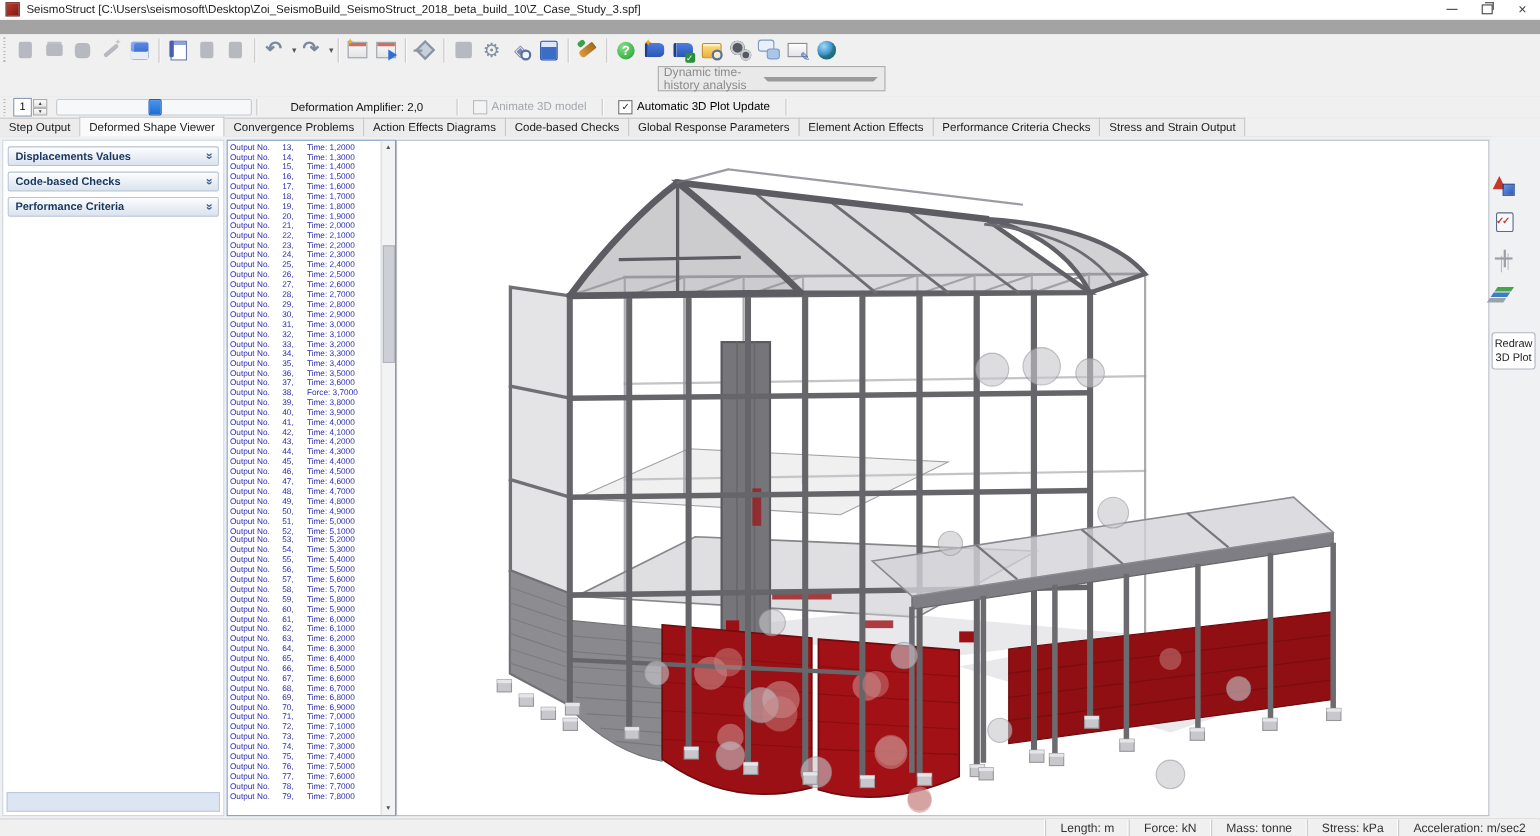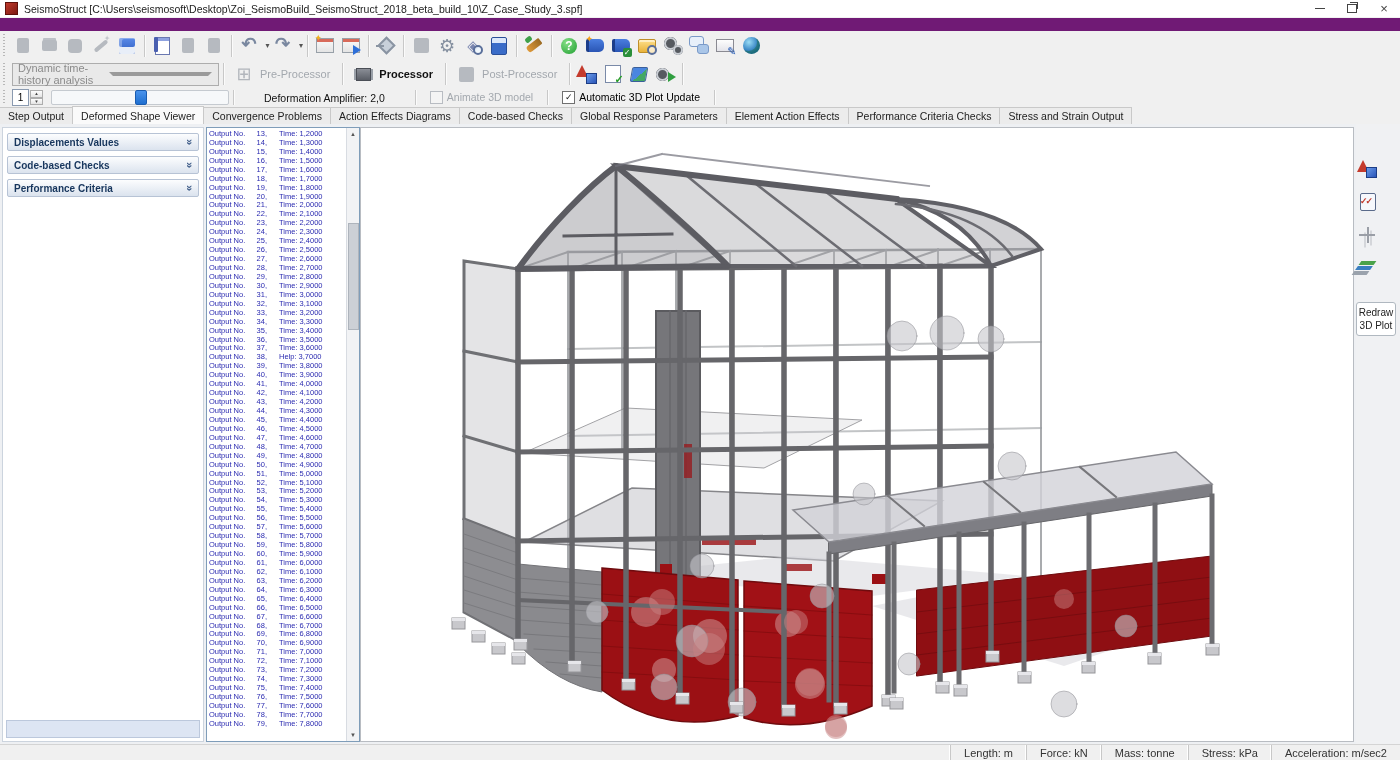--- a/index.html
+++ b/index.html
@@ -1,36 +1,36 @@
 <!DOCTYPE html>
 <html><head>
 <meta charset="utf-8">
 <style>
   html,body{margin:0;padding:0;background:#d8d8d8;}
-  #app{position:relative;width:1400px;height:760px;background:#701a75;overflow:hidden;
+  #app{position:relative;width:1400px;height:760px;background:#a3a3a3;overflow:hidden;
        font-family:"Liberation Sans",sans-serif;-webkit-font-smoothing:antialiased;}
 
   
   #titlebar{position:absolute;left:0;top:0;right:0;height:17px;background:#fff;display:flex;align-items:center;border-bottom:1px solid #f2f2f2;}
   #appicon{width:11px;height:11px;margin:0 6px 0 5px;background:linear-gradient(135deg,#c0392b,#7c1a12);border:1px solid #5e120c;}
   #title{font-size:10.5px;color:#222;white-space:nowrap;}
   #wctrl{margin-left:auto;display:flex;height:100%;}
   .wbtn{width:32px;height:100%;display:flex;align-items:center;justify-content:center;color:#444;}
   .min-glyph{width:10px;height:1px;background:#444;display:block;}
   .rest-glyph{width:8px;height:7px;border:1px solid #444;position:relative;display:block;background:#fff;}
   .rest-glyph:before{content:"";position:absolute;left:2px;top:-3px;width:7px;height:6px;border:1px solid #444;border-left:none;border-bottom:none;}
   .close-glyph{font-size:13px;line-height:13px;color:#444;}
 
   #menubar{position:absolute;left:0;top:17px;right:0;height:14px;background:#fff;display:flex;align-items:center;border-bottom:1px solid #e8e8e8;}
   .mi{font-size:11px;color:#222;padding:0 7px;line-height:14px;}
 
   
   .tbar{position:absolute;left:0;right:0;background:#f0f0f0;display:flex;align-items:center;border-bottom:1px solid #dcdcdc;}
   #tb1{top:31px;height:29px;}
-  #tb2{top:60px;height:28px;}
+  #tb2{top:60px;height:28px;flex-direction:column;}
   #tb3{top:88px;height:19px;}
   .grip{width:5px;height:80%;margin:0 3px 0 2px;background-image:repeating-linear-gradient(180deg,#b8b8b8 0 1px,transparent 1px 3px);background-size:2px 100%;background-repeat:no-repeat;background-position:1px 0;}
   .vsep{width:1px;height:22px;background:#c8c8c8;margin:0 4px;box-shadow:1px 0 0 #fbfbfb;}
   .vsep.sm{height:15px;}
 
   
   .icn{position:relative;width:23px;height:23px;margin:1px 1.5px;display:inline-flex;align-items:center;justify-content:center;border-radius:3px;flex:none;}
   .icn:before{content:"";display:block;}
   .caret{margin-right:9px;}
   .caret:after{content:"▾";position:absolute;right:-9px;top:7px;font-size:8px;color:#555;}
@@ -412,21 +412,21 @@
             <span class="t">Time: 3,5000</span>
           </div>
           <div class="orow">
             <span class="p">Output No.</span>
             <span class="n">37,</span>
             <span class="t">Time: 3,6000</span>
           </div>
           <div class="orow">
             <span class="p">Output No.</span>
             <span class="n">38,</span>
-            <span class="t">Help: 3,7000</span>
+            <span class="t">Force: 3,7000</span>
           </div>
           <div class="orow">
             <span class="p">Output No.</span>
             <span class="n">39,</span>
             <span class="t">Time: 3,8000</span>
           </div>
           <div class="orow">
             <span class="p">Output No.</span>
             <span class="n">40,</span>
             <span class="t">Time: 3,9000</span>

